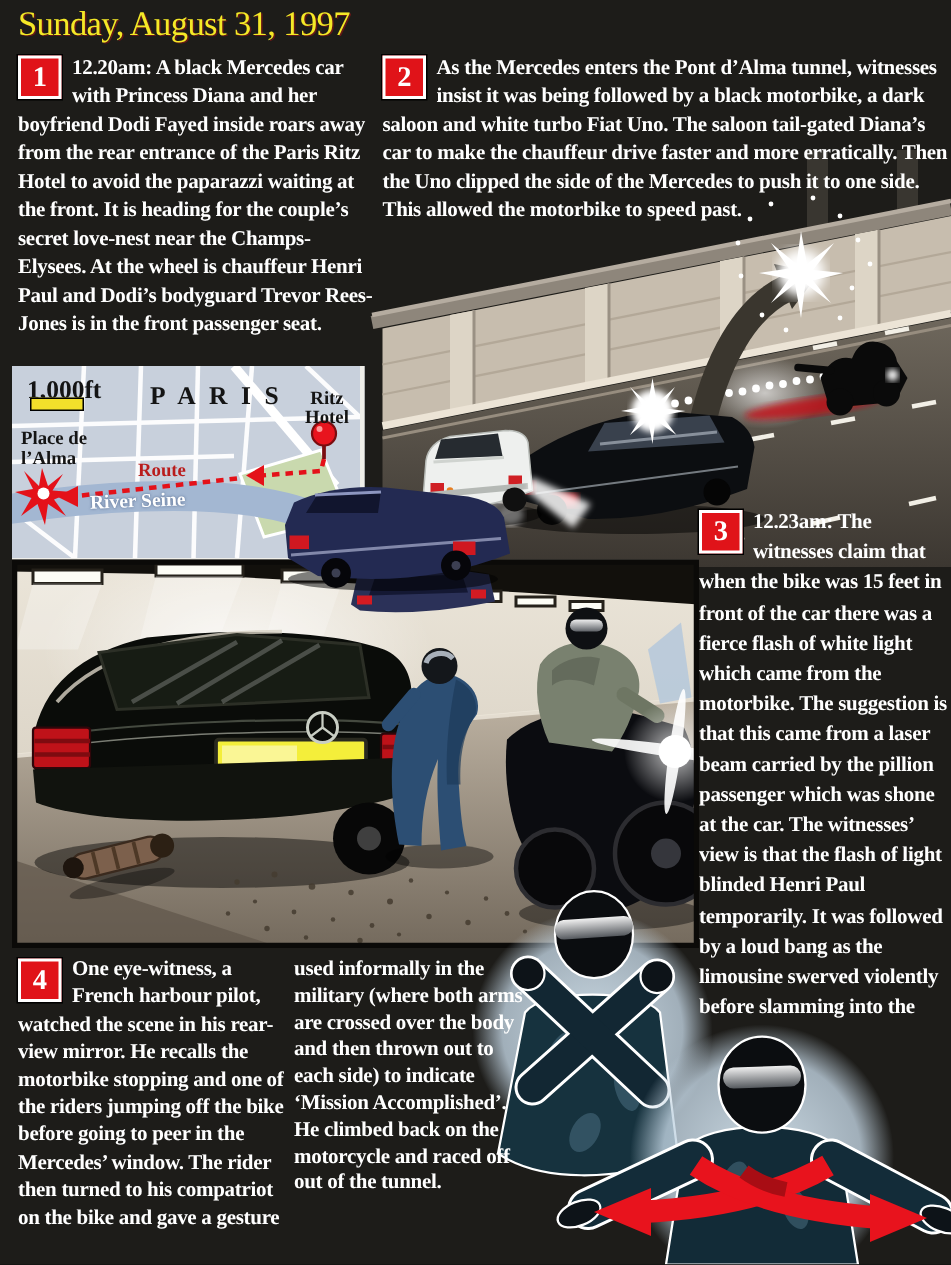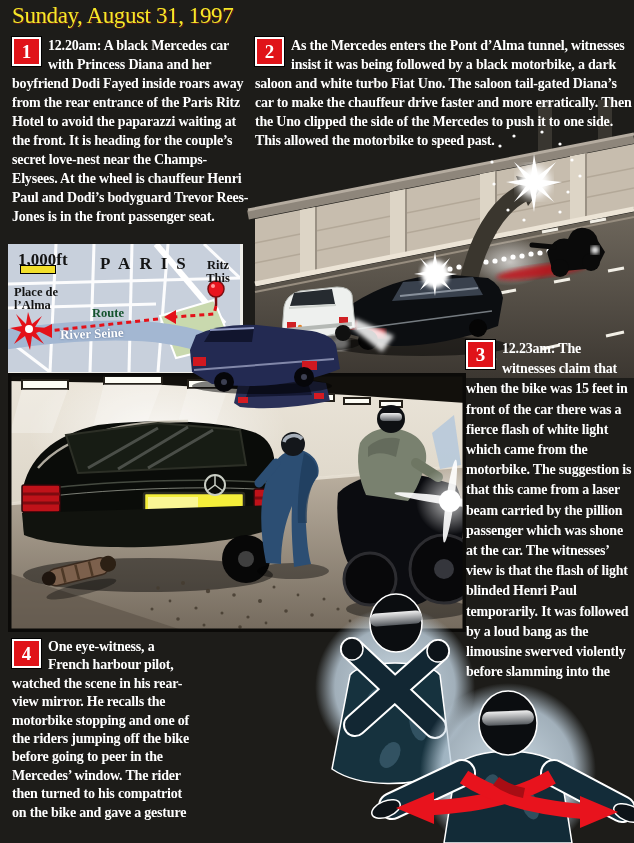--- a/index.html
+++ b/index.html
@@ -15,21 +15,21 @@
          font-size:23px;letter-spacing:-0.4px;text-shadow:1px 1px 0 rgba(160,20,20,.55);}
   #map{position:absolute;left:8px;top:244px;width:232px;height:128px;background:#c8d0dc;
        border-right:3px solid #efeee9;border-bottom:3px solid #efeee9;z-index:2;}
   .mlabel{position:absolute;font-weight:bold;color:#141414;z-index:3;}
   #map-city{left:56px;top:10px;font-size:17px;letter-spacing:9px;margin-left:36px;}
   #map-scale{left:10px;top:6px;font-size:17px;}
   #map-scalebar{position:absolute;left:12px;top:21px;width:34px;height:7px;background:#f2df2b;
        border:1px solid #000;z-index:3;}
   #map-ritz{left:192px;top:15px;width:36px;font-size:12.5px;line-height:13px;text-align:center;}
   #map-alma{left:6px;top:42px;width:62px;font-size:12.5px;line-height:13px;font-family:Liberation Serif, serif;}
-  #map-route{left:84px;top:62px;font-size:12.5px;color:#14532d;}
+  #map-route{left:84px;top:62px;font-size:12.5px;color:#b91c1c;}
   #map-river{left:52px;top:82px;font-size:13px;color:#fff;transform:rotate(-2deg);
              text-shadow:0 0 2px rgba(60,80,120,.8);}
   svg{position:absolute;}
   #tunnel-svg{left:242px;top:100px;z-index:1;}
   #crash-svg{left:8px;top:373px;z-index:3;}
   #saloon-svg{left:182px;top:322px;z-index:4;}
   #gesture-svg{left:300px;top:575px;z-index:5;}
   #block1{left:12px;top:36px;width:238px;}
   #block2{left:255px;top:36px;width:379px;}
   #block3{left:466px;top:339px;width:166px;line-height:20.2px;}
@@ -210,21 +210,21 @@
 
       <g>
         <line x1="208" y1="48" x2="208" y2="62" stroke="#7a0d10" stroke-width="2.5"></line>
         <circle cx="208" cy="45" r="8" fill="#e8141e" stroke="#7a0d10" stroke-width="1.5"></circle>
         <circle cx="205" cy="42" r="2" fill="#ff9a9a"></circle>
       </g>
     </svg>
     <div class="mlabel" id="map-scale">1,000ft</div>
     <div id="map-scalebar"></div>
     <div class="mlabel" id="map-city">PARIS</div>
-    <div class="mlabel" id="map-ritz">Ritz This</div>
+    <div class="mlabel" id="map-ritz">Ritz Hotel</div>
     <div class="mlabel" id="map-alma">Place de l’Alma</div>
     <div class="mlabel" id="map-route">Route</div>
     <div class="mlabel" id="map-river">River Seine</div>
   </div>
 
   <svg id="crash-svg" width="458" height="259" viewBox="0 0 458 259">
     <defs>
       <linearGradient id="wallg" x1="0" y1="0" x2="0" y2="1">
         <stop offset="0" stop-color="#ebe5d9"></stop>
           <stop offset="1" stop-color="#cfc7b8"></stop>
@@ -458,14 +458,15 @@
   </div>
 
   <div class="txt" id="block3">
     <span class="badge">3</span><span>12.23am: The witnesses claim that when the bike was 15 feet in front of the car there was a fierce flash of white light which came from the motorbike. The suggestion is that this came from a laser beam carried by the pillion passenger which was shone at the car. The witnesses’ view is that the flash of light blinded Henri Paul temporarily. It was followed by a loud bang as the limousine swerved violently before slamming into the</span>
   </div>
 
   <div class="txt" id="block4">
     <span class="badge">4</span><span>One eye-witness, a French harbour pilot, watched the scene in his rear-view mirror. He recalls the motorbike stopping and one of the riders jumping off the bike before going to peer in the Mercedes’ window. The rider then turned to his compatriot on the bike and gave a gesture</span>
   </div>
 
+  <div class="txt" id="cont-col">used informally in the military (where both arms are crossed over the body and then thrown out to each side) to indicate ‘Mission Accomplished’. He climbed back on the motorcycle and raced off out of the tunnel.</div>
 
 </div>
 
 </body></html>

